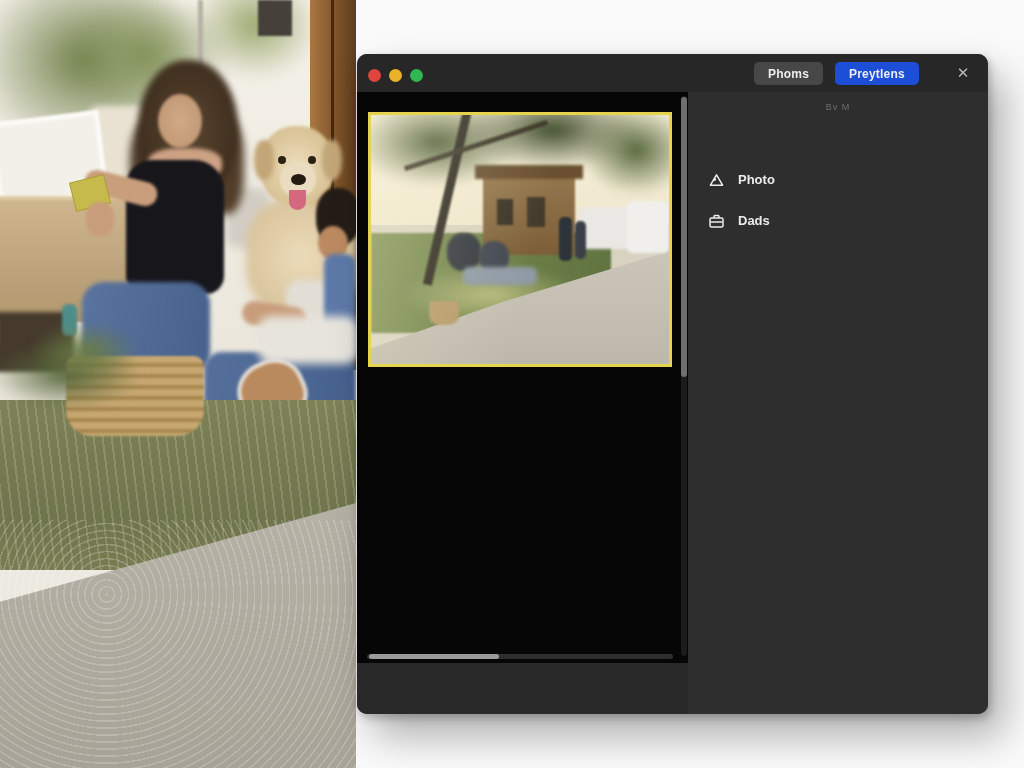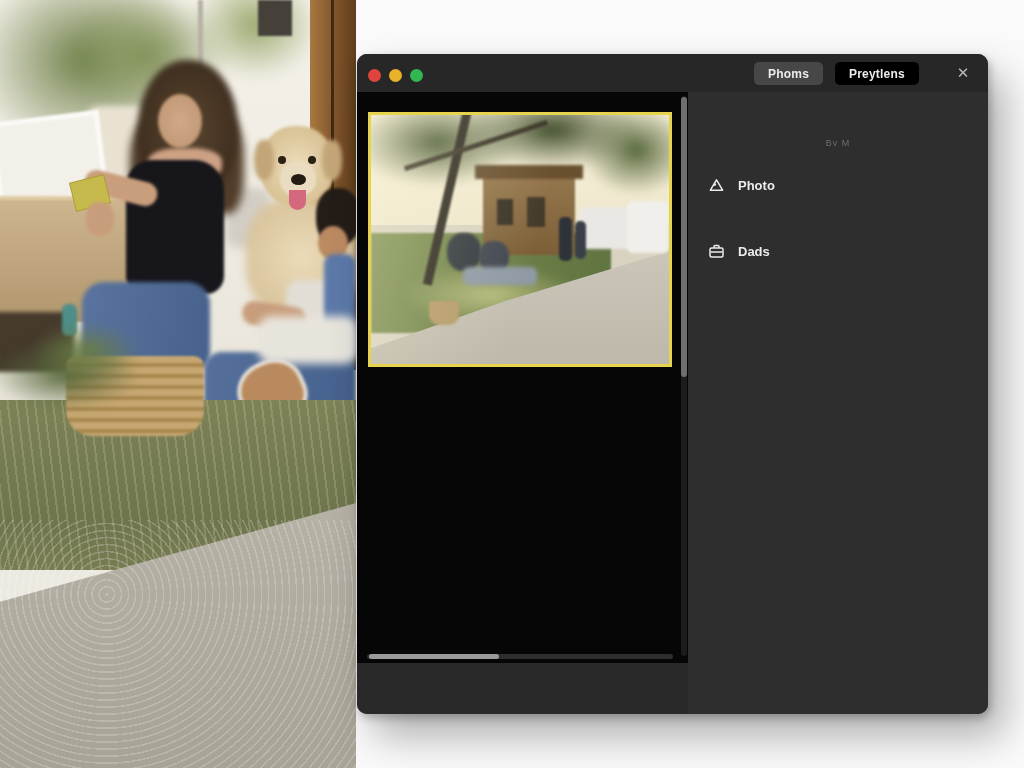--- a/index.html
+++ b/index.html
@@ -64,21 +64,21 @@
   #dialog{position:absolute;left:357px;top:54px;width:631px;height:660px;border-radius:10px;
           background:#2d2d2d;box-shadow:16px 22px 40px rgba(0,0,0,.30),2px 4px 10px rgba(0,0,0,.25);overflow:hidden;}
   #titlebar{position:absolute;left:0;top:0;width:631px;height:38px;background:#272727;}
   .tl{position:absolute;top:69px;width:13px;height:13px;border-radius:50%;}
   #tl-red{left:368px;background:var(--traffic-red,#e0443e);}
   #tl-yellow{left:389px;background:var(--traffic-yellow,#e9b228);}
   #tl-green{left:410px;background:var(--traffic-green,#2fb750);}
   .tab{position:absolute;top:8px;height:23px;border-radius:5px;color:#ededed;font-size:12px;font-weight:bold;
        display:flex;align-items:center;justify-content:center;padding:0 14px;letter-spacing:.2px;}
   #tab-1{left:397px;background:#474747;}
-  #tab-2{left:478px;background:#000000;}
+  #tab-2{left:478px;background:#1d4ed8;}
   #close-x{position:absolute;right:14px;top:8px;width:22px;height:22px;color:#b9b9b9;font-size:15px;
            display:flex;align-items:center;justify-content:center;cursor:default;}
   
   #browser{position:absolute;left:0;top:38px;width:331px;height:571px;background:#060606;}
   #thumb{position:absolute;left:11px;top:20px;width:304px;height:255px;border:3px solid var(--selection-yellow,#e6d44f);box-sizing:border-box;background:#d8d2c0;overflow:hidden;}
   #thumb .b{position:absolute;}
   .t-sky{left:0;top:0;width:298px;height:110px;background:linear-gradient(#f7f1da,#efe7cc);}
   .t-canopy1{left:-20px;top:-18px;width:170px;height:90px;background:radial-gradient(closest-side,#45552f,rgba(69,85,47,0));filter:blur(4px);}
   .t-canopy2{left:90px;top:-25px;width:180px;height:80px;background:radial-gradient(closest-side,#3c4a28,rgba(60,74,40,0));filter:blur(4px);}
   .t-canopy3{left:210px;top:-10px;width:110px;height:90px;background:radial-gradient(closest-side,#55663a,rgba(85,102,58,0));filter:blur(4px);}
@@ -101,26 +101,26 @@
   .t-path{left:0;top:118px;width:298px;height:131px;background:linear-gradient(#cdc8bb,#bdb8aa);
           clip-path:polygon(0 88%,45% 52%,100% 14%,100% 100%,0 100%);}
   .t-light{left:0;top:0;width:298px;height:249px;background:linear-gradient(105deg,rgba(255,250,220,.30),rgba(255,255,255,0) 55%);}
   #vscroll-track{position:absolute;right:1px;top:4px;width:6px;height:560px;background:#1c1c1c;border-radius:3px;}
   #vscroll{position:absolute;right:1px;top:5px;width:6px;height:280px;background:#6f6f6f;border-radius:3px;}
   #hscroll-track{position:absolute;left:10px;bottom:4px;width:306px;height:5px;background:#2e2e2e;border-radius:3px;}
   #hscroll{position:absolute;left:12px;bottom:4px;width:130px;height:5px;background:#9a9a9a;border-radius:3px;}
   #left-strip{position:absolute;left:0;top:609px;width:331px;height:51px;background:#292929;}
   
   #panel{position:absolute;left:331px;top:38px;width:300px;height:622px;background:#2e2e2e;}
-  #hint{position:absolute;left:0;top:10px;width:300px;text-align:center;color:#6d6d6d;font-size:9px;letter-spacing:1px;margin-top:36px;}
+  #hint{position:absolute;left:0;top:10px;width:300px;text-align:center;color:#6d6d6d;font-size:9px;letter-spacing:1px;}
   #add-btn{position:absolute;left:18px;top:35px;width:268px;height:28px;background:#3e3e3e;border:1px solid #5c5c5c;
            border-radius:6px;color:#f0f0f0;font-size:13px;font-weight:bold;display:flex;align-items:center;justify-content:center;}
-  .item{position:absolute;left:20px;width:260px;height:26px;display:flex;align-items:center;gap:13px;color:#ececec;font-size:13px;font-weight:bold;}
+  .item{position:absolute;left:20px;width:260px;height:26px;display:flex;gap:13px;color:#ececec;font-size:13px;font-weight:bold;}
   #item-photo{top:80px;}
-  #item-dads{top:121px;margin-top:25px;}
+  #item-dads{top:121px;}
   .item svg{flex:0 0 auto;}
   #footer{position:absolute;right:15px;bottom:9px;display:flex;align-items:center;gap:23px;}
   .foot-ic{width:20px;height:20px;display:flex;align-items:center;justify-content:center;}
   #cancel-btn{width:80px;height:25px;background:var(--accent-blue,#2e71bb);border-radius:5px;color:#fff;
               font-size:13px;font-weight:bold;display:flex;align-items:center;justify-content:center;margin-left:-2px;}
 </style>
 </head>
 <body>
 
 <div class="stage">

